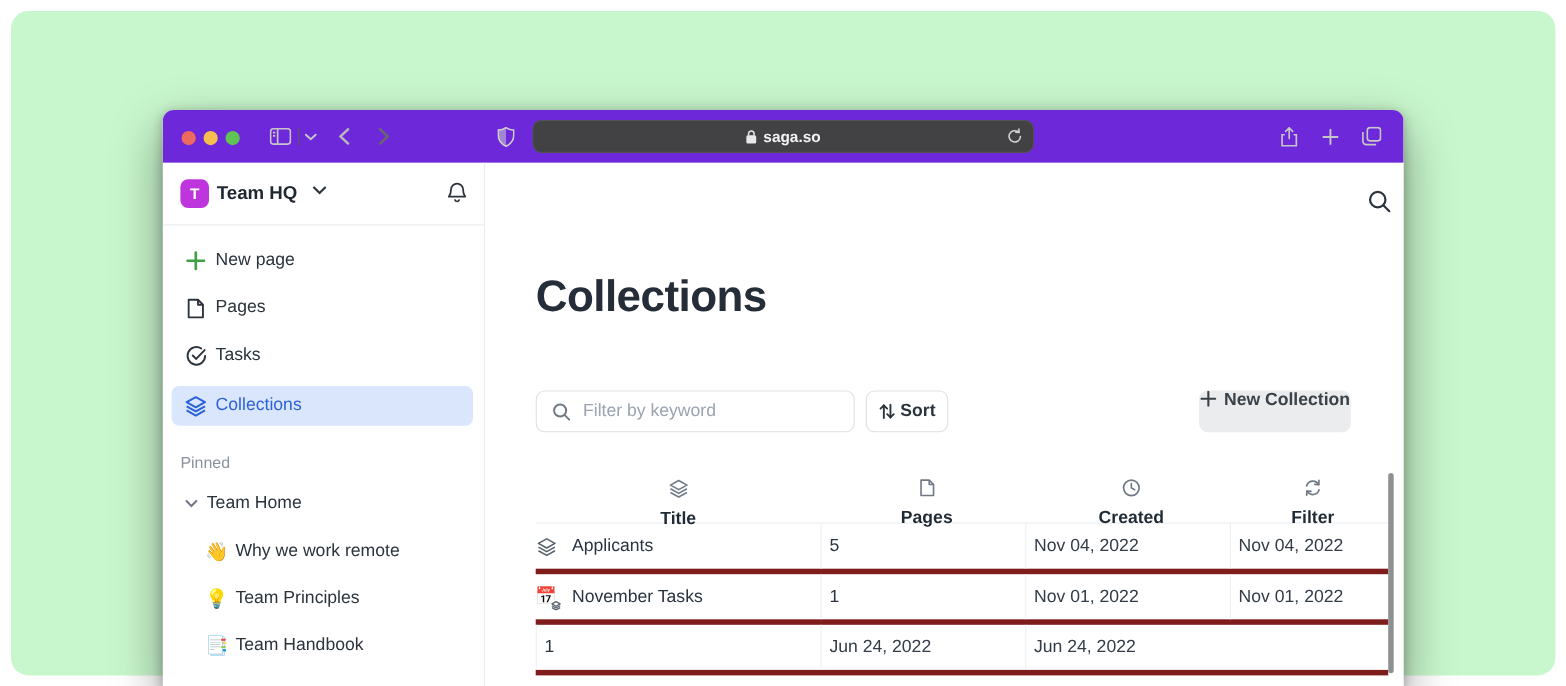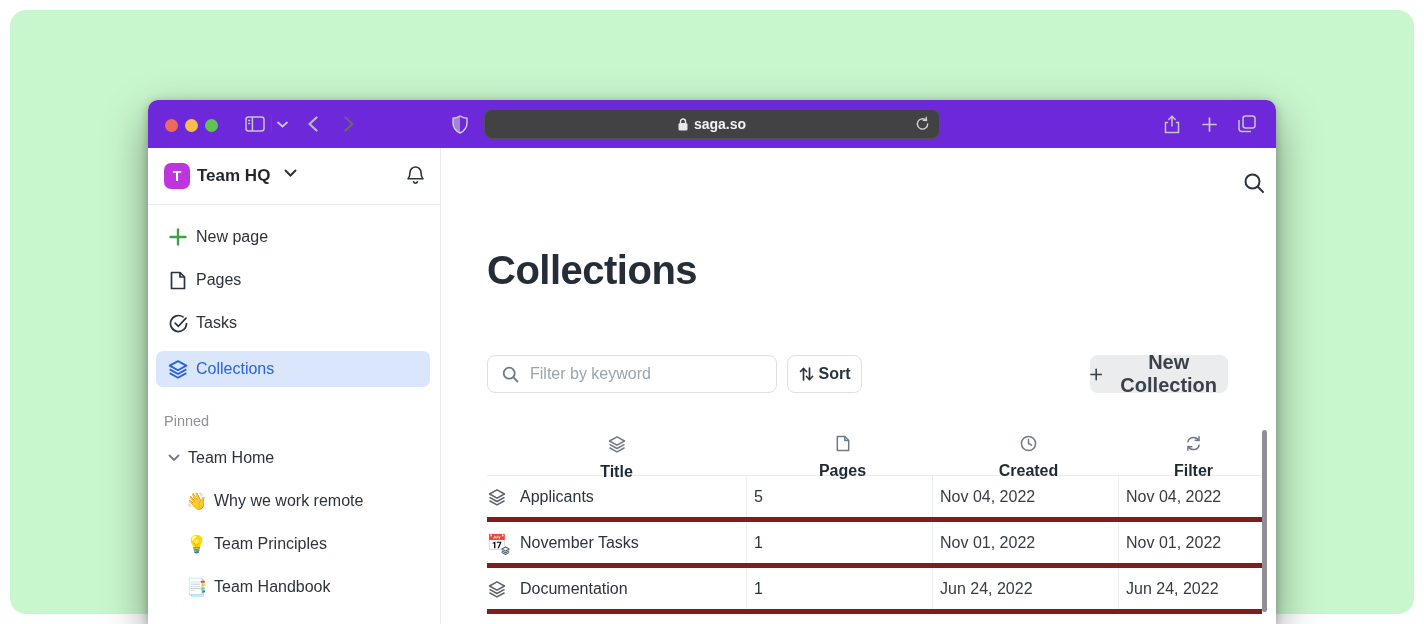--- a/index.html
+++ b/index.html
@@ -65,22 +65,22 @@
   .filter-input { position:absolute; left:46px; top:0; width:290px; height:38px;
     border:1px solid #dde1e6; border-radius:8px; background:#fff; }
   .filter-input .fi-ic { position:absolute; left:14px; top:10px; color:#6f7884; }
   .filter-input input { position:absolute; left:42px; top:1px; width:240px; height:34px; border:0; outline:0;
     font-size:16px; color:#2b333d; font-family:"Liberation Sans", sans-serif; }
   .filter-input input::placeholder { color:#9aa3af; }
   .sort-btn { position:absolute; left:346px; top:0; width:75px; height:38px; border:1px solid #dde1e6;
     border-radius:8px; background:#fff; display:flex; align-items:center; justify-content:center; gap:5px;
     font-size:16px; font-weight:700; color:#2b333d; cursor:pointer; }
   .newcol-btn { position:absolute; left:649px; top:0; width:138px; height:38px; border:0;
-    border-radius:8px; background:#ebecee; display:flex; align-items:center; justify-content:center; gap:7px;
-    font-size:20px; font-weight:700; color:#3a4149; cursor:pointer; }
+    border-radius:8px; background:#ebecee; display:flex; justify-content:center; gap:7px;
+    font-size:16px; font-weight:700; color:#3a4149; cursor:pointer; }
 
   .table { position:absolute; left:46px; top:287px; width:775px; }
   .thead, .trow { display:grid; grid-template-columns:259px 186px 186px 1fr; }
   .thead { height:41px; border-bottom:1px solid #e9edf0; }
   .th { display:flex; align-items:center; gap:10px; font-size:16px; font-weight:700; color:#1f2a35; padding-left:7px;flex-direction:column; }
   .th:first-child { padding-left:0; }
   .th .th-ic { color:#707a86; display:flex; }
   .trow { height:46px; border-bottom:5px solid #7f1d1d; }
   .td { display:flex; align-items:center; font-size:16px; color:#2a3440; border-left:1px solid #edf0f3; padding-left:7px; }
   .td.title-cell { border-left:0; padding-left:0; gap:13px; }
@@ -364,30 +364,20 @@
                     </svg>
                   </span></span>
               <span>November Tasks</span>
             </div>
             <div class="td">1</div>
             <div class="td date">Nov 01, 2022</div>
             <div class="td date">Nov 01, 2022</div>
           </div>
 
           <div class="trow">
-            <div class="td title-cell">
-              <span class="row-ic">
-                <svg width="18" height="18" viewBox="0 0 24 24" fill="none" stroke="currentColor" stroke-width="2" stroke-linejoin="round">
-                    <polygon points="12,2.5 22,8 12,13.5 2,8"></polygon>
-                    <polyline points="2,12.5 12,18 22,12.5"></polyline>
-                    <polyline points="2,17 12,22.5 22,17"></polyline>
-                  </svg>
-              </span>
-              <span>Documentation</span>
-            </div>
             <div class="td">1</div>
             <div class="td date">Jun 24, 2022</div>
             <div class="td date">Jun 24, 2022</div>
           </div>
         </div>
 
         <div class="scrollbar"></div>
       </main>
     </div>
   </div>

